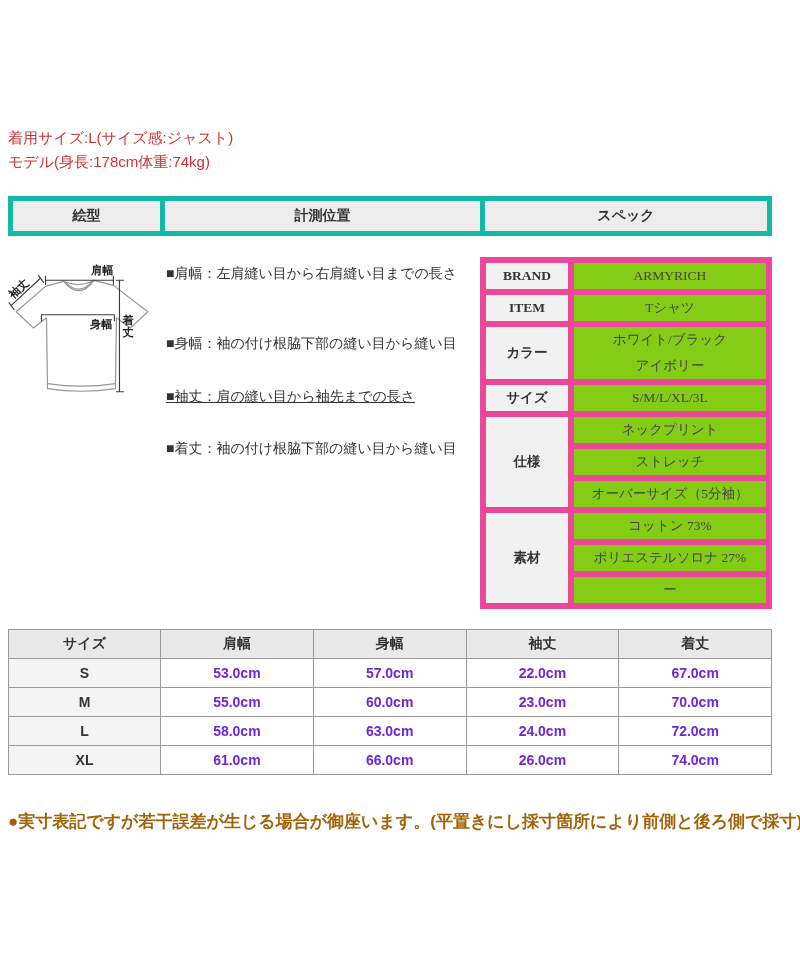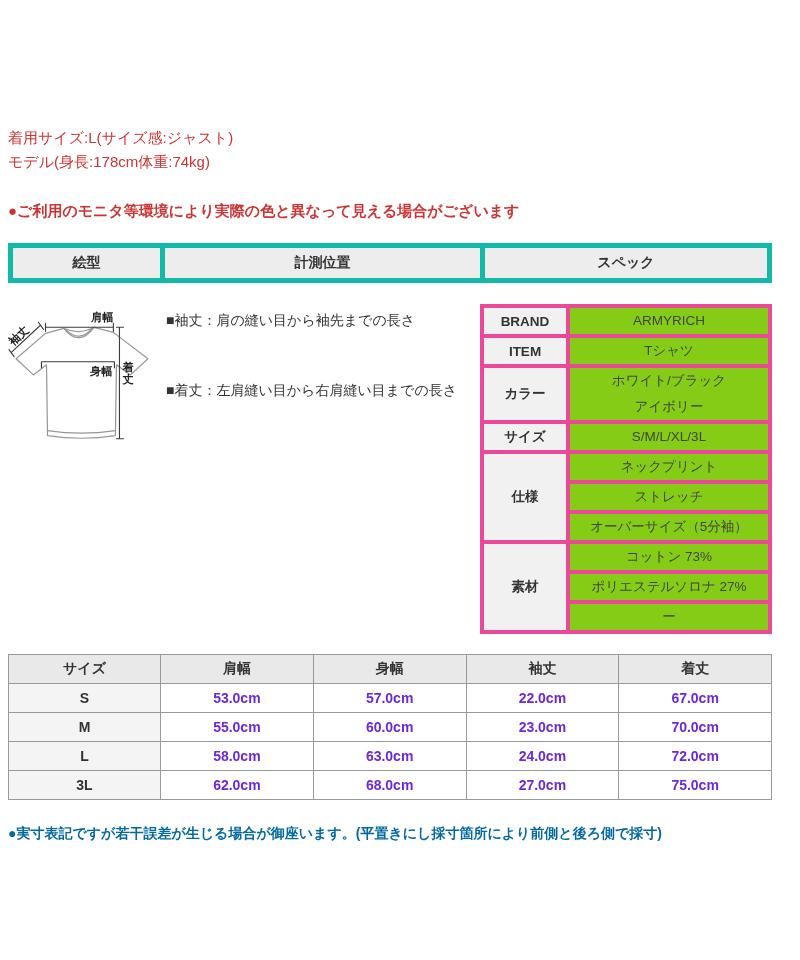--- a/index.html
+++ b/index.html
@@ -7,21 +7,21 @@
     width:800px;height:960px;overflow:hidden;
     font-family:"Liberation Sans","DejaVu Sans",sans-serif;
     color:#333333;
     -webkit-font-smoothing:antialiased;
   }
   .wrap{padding:126px 8px 0 8px;box-sizing:border-box;width:780px;}
 
   
   .note-red{color:#cc3333;font-size:15px;line-height:24px;}
   .note-red-strong{color:#cc3333;font-size:15px;font-weight:bold;line-height:20px;margin-top:27px;}
-  .note-red-bottom{color:#0369a1;font-size:14px;font-weight:bold;line-height:20px;margin-top:23px;white-space:nowrap;}
+  .note-red-bottom{color:#a16207;font-size:17px;font-weight:bold;line-height:20px;margin-top:37px;white-space:nowrap;}
 
   
   table{border-collapse:collapse;}
   .strip{width:100%;margin-top:22px;table-layout:fixed;}
   .strip th{
     border:5px solid #14b8a6;background:#ededed;
     height:28px;font-size:14px;font-weight:bold;color:#333;text-align:center;
   }
 
   
@@ -32,22 +32,22 @@
 
   .m-item{font-size:14px;color:#333;line-height:19px;}
   .m-item:nth-child(1){margin-top:7px;}
   .m-item:nth-child(2){margin-top:51px;}
   .m-item:nth-child(3){margin-top:34px;text-decoration:underline;}
   .m-item:nth-child(4){margin-top:33px;}
 
   
   .spec-table{width:100%;table-layout:fixed;}
   .spec-table th,.spec-table td{
-    border:4px solid #ec4899;text-align:center;vertical-align:middle;
-    font-size:13.5px;padding:0 2px;
+    border:6px solid #ec4899;text-align:center;vertical-align:middle;
+    font-size:13.5px;padding:0 2px;font-family:Liberation Serif, serif;
   }
   .spec-table th{background:#f1f1f1;font-weight:bold;width:78px;color:#333;}
   .spec-table td{background:#84cc16;line-height:26px;height:26px;color:#444;}
 
   
   .size-table{width:100%;margin-top:20px;table-layout:fixed;}
   .size-table th,.size-table td{
     border:1px solid #9a9a9a;text-align:center;vertical-align:middle;
     height:28px;font-size:14px;padding:0;
   }
@@ -62,21 +62,20 @@
   .meas-line{fill:none;stroke:#3c3c3c;stroke-width:1.1;stroke-linecap:round;}
   .meas-label{fill:#222;font-size:11px;font-weight:bold;font-family:"Liberation Sans","DejaVu Sans",sans-serif;}
 </style>
 </head>
 <body>
 
 <div class="wrap">
 
   <div class="note-red">着用サイズ:L(サイズ感:ジャスト)</div>
   <div class="note-red">モデル(身長:178cm体重:74kg)</div>
-  <div class="note-red-strong">●ご利用のモニタ等環境により実際の色と異なって見える場合がございます</div>
 
   <table class="strip">
     <colgroup>
         <col style="width:152px">
         <col style="width:320px">
         <col>
       </colgroup>
     <tbody>
       <tr>
         <th>絵型</th>
@@ -106,22 +105,24 @@
         <path class="meas-line" d="M33,55 L105,55 M33,55 L33,61 M105,55 L105,61"></path>
         <text class="meas-label" x="103" y="68" text-anchor="end">身幅</text>
 
         <path class="meas-line" d="M110,21 L110,131 M107,21 L114,21 M107,131 L114,131"></path>
         <text class="meas-label" x="113" y="64">着</text>
         <text class="meas-label" x="113" y="76">丈</text>
       </svg>
     </div>
 
     <div class="col-measure">
+        <div class="m-item">■肩幅：左肩縫い目から右肩縫い目までの長さ</div>
+        <div class="m-item">■身幅：袖の付け根脇下部の縫い目から縫い目</div>
         <div class="m-item">■袖丈：肩の縫い目から袖先までの長さ</div>
-        <div class="m-item">■着丈：左肩縫い目から右肩縫い目までの長さ</div>
+        <div class="m-item">■着丈：袖の付け根脇下部の縫い目から縫い目</div>
       </div>
 
     <div class="col-spec">
       <table class="spec-table">
         <tbody>
             <tr>
               <th rowspan="1">BRAND</th>
               <td>ARMYRICH</td>
             </tr>
             <tr>
@@ -194,24 +195,24 @@
           <td>70.0cm</td>
         </tr>
         <tr>
           <th>L</th>
           <td>58.0cm</td>
           <td>63.0cm</td>
           <td>24.0cm</td>
           <td>72.0cm</td>
         </tr>
         <tr>
-          <th>3L</th>
-          <td>62.0cm</td>
-          <td>68.0cm</td>
-          <td>27.0cm</td>
-          <td>75.0cm</td>
+          <th>XL</th>
+          <td>61.0cm</td>
+          <td>66.0cm</td>
+          <td>26.0cm</td>
+          <td>74.0cm</td>
         </tr>
       </tbody>
   </table>
 
   <div class="note-red-bottom">●実寸表記ですが若干誤差が生じる場合が御座います。(平置きにし採寸箇所により前側と後ろ側で採寸)</div>
 
 </div>
 
 </body></html>

